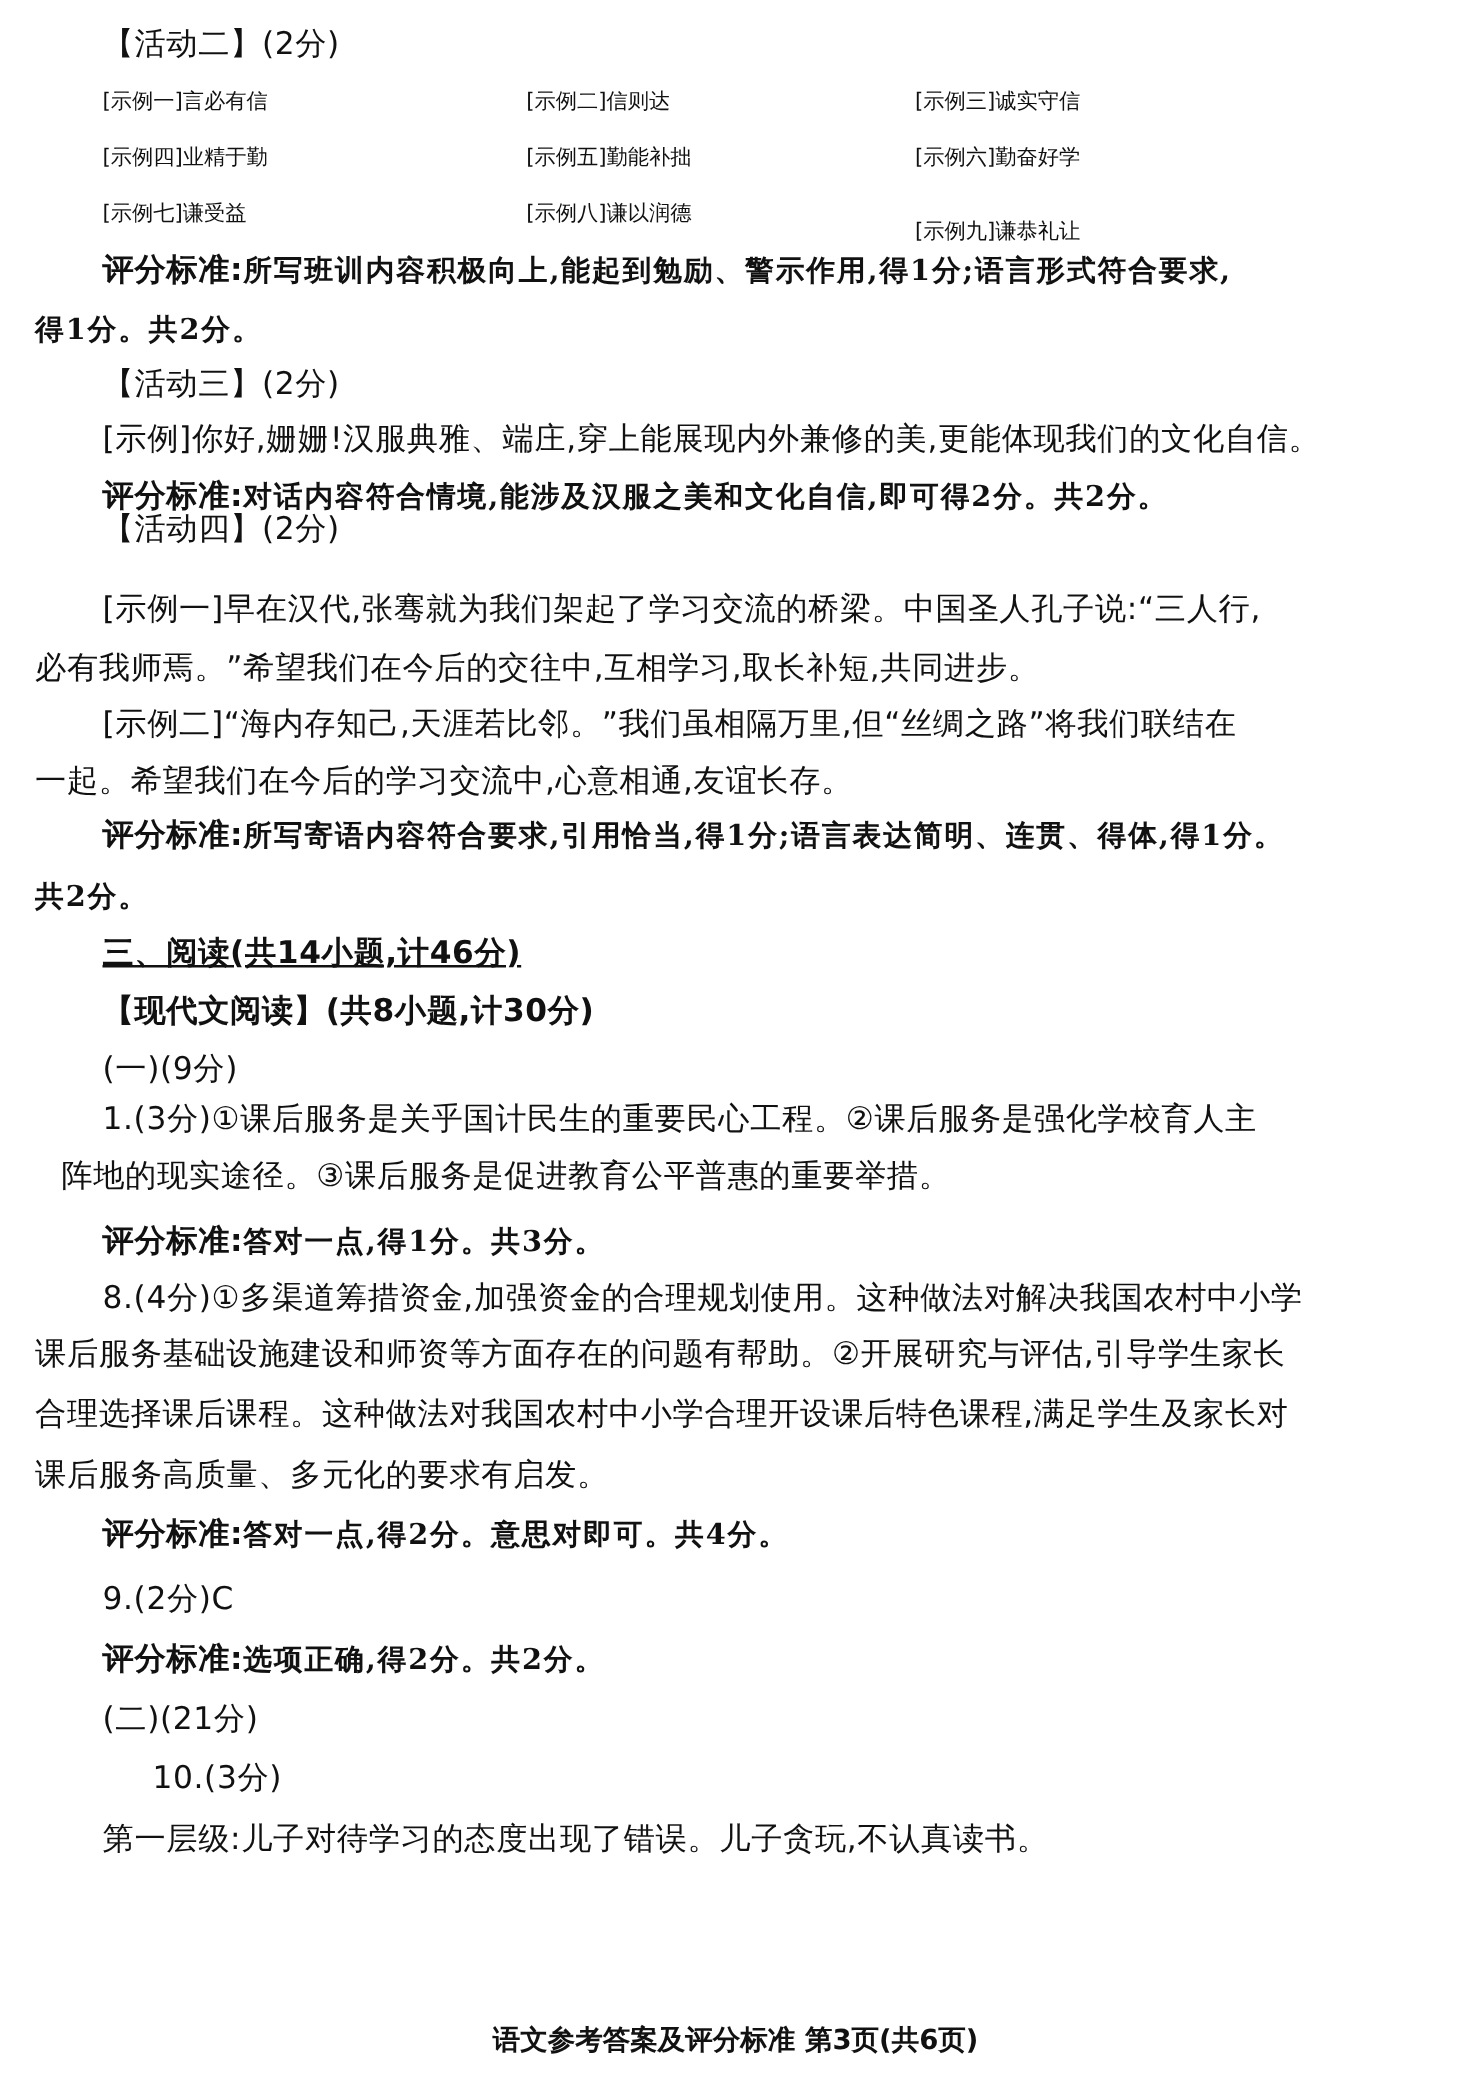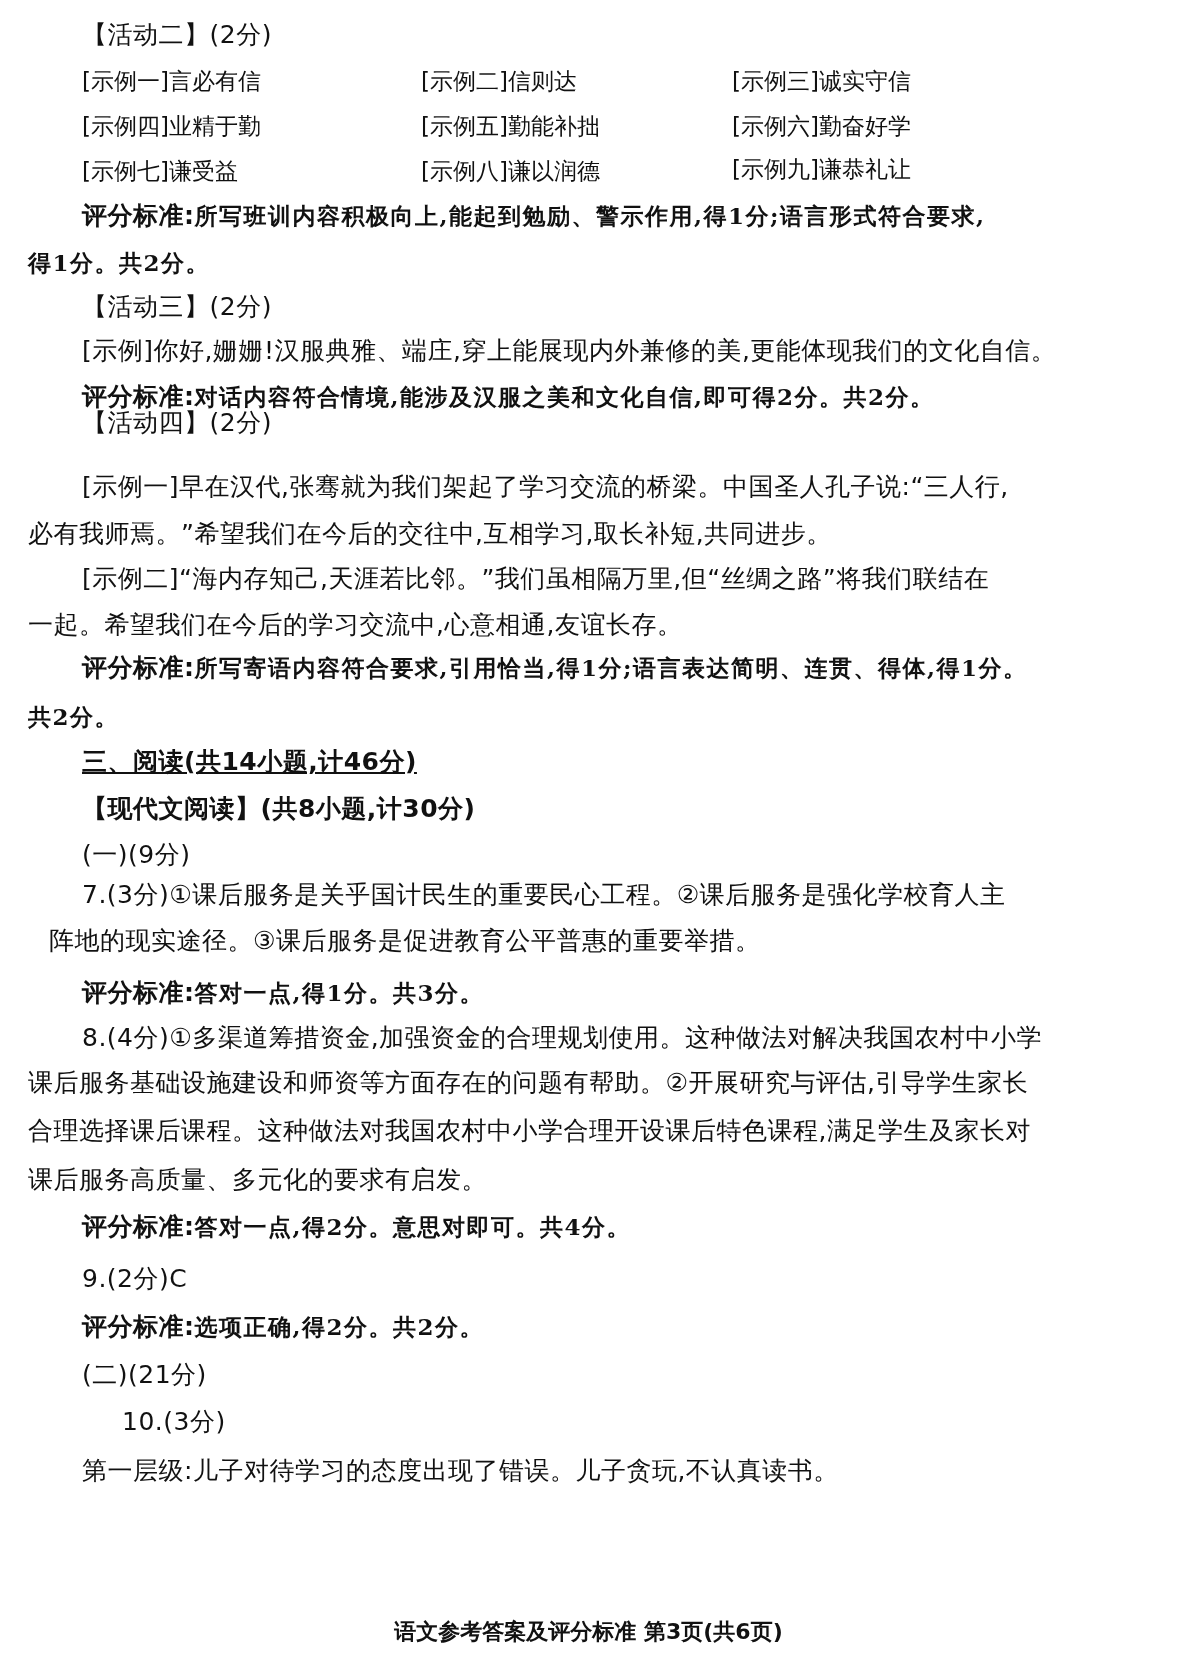--- a/index.html
+++ b/index.html
@@ -10,39 +10,39 @@
   }
   .line {
     position:absolute; white-space:nowrap;
     font-size:25px; line-height:34px; letter-spacing:0.5px;
   }
   .line.ind { left:82px;text-align:right; }
   .line.flush { left:28px; }
   .bold { font-weight:bold; }
   .crit-label { font-weight:bold; }
   .crit-body { font-family: "DejaVu Serif", "Liberation Serif", serif; font-weight:bold; letter-spacing:1.5px; font-size:23px; }
-  .cell { position:absolute; white-space:nowrap; font-size:23px; line-height:34px; }
+  .cell { position:absolute; white-space:nowrap; font-size:17px; line-height:34px; }
   .footer { position:absolute; left:0; width:1177px; text-align:center; top:1623px; font-size:22px; font-weight:bold; }
 </style>
 </head>
 <body>
 
 <div class="line ind" style="top:18px;">【活动二】(2分)</div>
 
 <div class="cell" style="left:82px; top:64px;">[示例一]言必有信</div>
 <div class="cell" style="left:421px; top:64px;">[示例二]信则达</div>
 <div class="cell" style="left:732px; top:64px;">[示例三]诚实守信</div>
 
 <div class="cell" style="left:82px; top:109px;">[示例四]业精于勤</div>
 <div class="cell" style="left:421px; top:109px;">[示例五]勤能补拙</div>
 <div class="cell" style="left:732px; top:109px;">[示例六]勤奋好学</div>
 
 <div class="cell" style="left:82px; top:154px;">[示例七]谦受益</div>
 <div class="cell" style="left:421px; top:154px;">[示例八]谦以润德</div>
-<div class="cell" style="left:732px; top:152px;">[示例九]谦恭礼让</div>
+<div class="cell" style="left:732px; top:168px;">[示例九]谦恭礼让</div>
 
 <div class="line ind" style="top:199px;">
   <span class="crit-label">评分标准:</span><span class="crit-body">所写班训内容积极向上,能起到勉励、警示作用,得1分;语言形式符合要求,</span>
 </div>
 <div class="line flush" style="top:246px;">
   <span class="crit-body">得1分。共2分。</span>
 </div>
 
 <div class="line ind" style="top:290px;">【活动三】(2分)</div>
 <div class="line ind" style="top:334px;">[示例]你好,姗姗!汉服典雅、端庄,穿上能展现内外兼修的美,更能体现我们的文化自信。</div>
@@ -59,21 +59,21 @@
   <span class="crit-label">评分标准:</span><span class="crit-body">所写寄语内容符合要求,引用恰当,得1分;语言表达简明、连贯、得体,得1分。</span>
 </div>
 <div class="line flush" style="top:700px;">
   <span class="crit-body">共2分。</span>
 </div>
 
 <div class="line ind bold" style="top:745px;text-decoration:underline;">三、阅读(共14小题,计46分)</div>
 <div class="line ind bold" style="top:792px;">【现代文阅读】(共8小题,计30分)</div>
 <div class="line ind" style="top:838px;">(一)(9分)</div>
 
-<div class="line ind" style="top:878px;">7.(3分)①课后服务是关乎国计民生的重要民心工程。②课后服务是强化学校育人主</div>
+<div class="line ind" style="top:878px;">1.(3分)①课后服务是关乎国计民生的重要民心工程。②课后服务是强化学校育人主</div>
 <div class="line flush" style="top:924px;margin-left:21px;">阵地的现实途径。③课后服务是促进教育公平普惠的重要举措。</div>
 <div class="line ind" style="top:976px;">
   <span class="crit-label">评分标准:</span><span class="crit-body">答对一点,得1分。共3分。</span>
 </div>
 
 <div class="line ind" style="top:1021px;">8.(4分)①多渠道筹措资金,加强资金的合理规划使用。这种做法对解决我国农村中小学</div>
 <div class="line flush" style="top:1066px;">课后服务基础设施建设和师资等方面存在的问题有帮助。②开展研究与评估,引导学生家长</div>
 <div class="line flush" style="top:1114px;">合理选择课后课程。这种做法对我国农村中小学合理开设课后特色课程,满足学生及家长对</div>
 <div class="line flush" style="top:1163px;">课后服务高质量、多元化的要求有启发。</div>
 <div class="line ind" style="top:1210px;">

